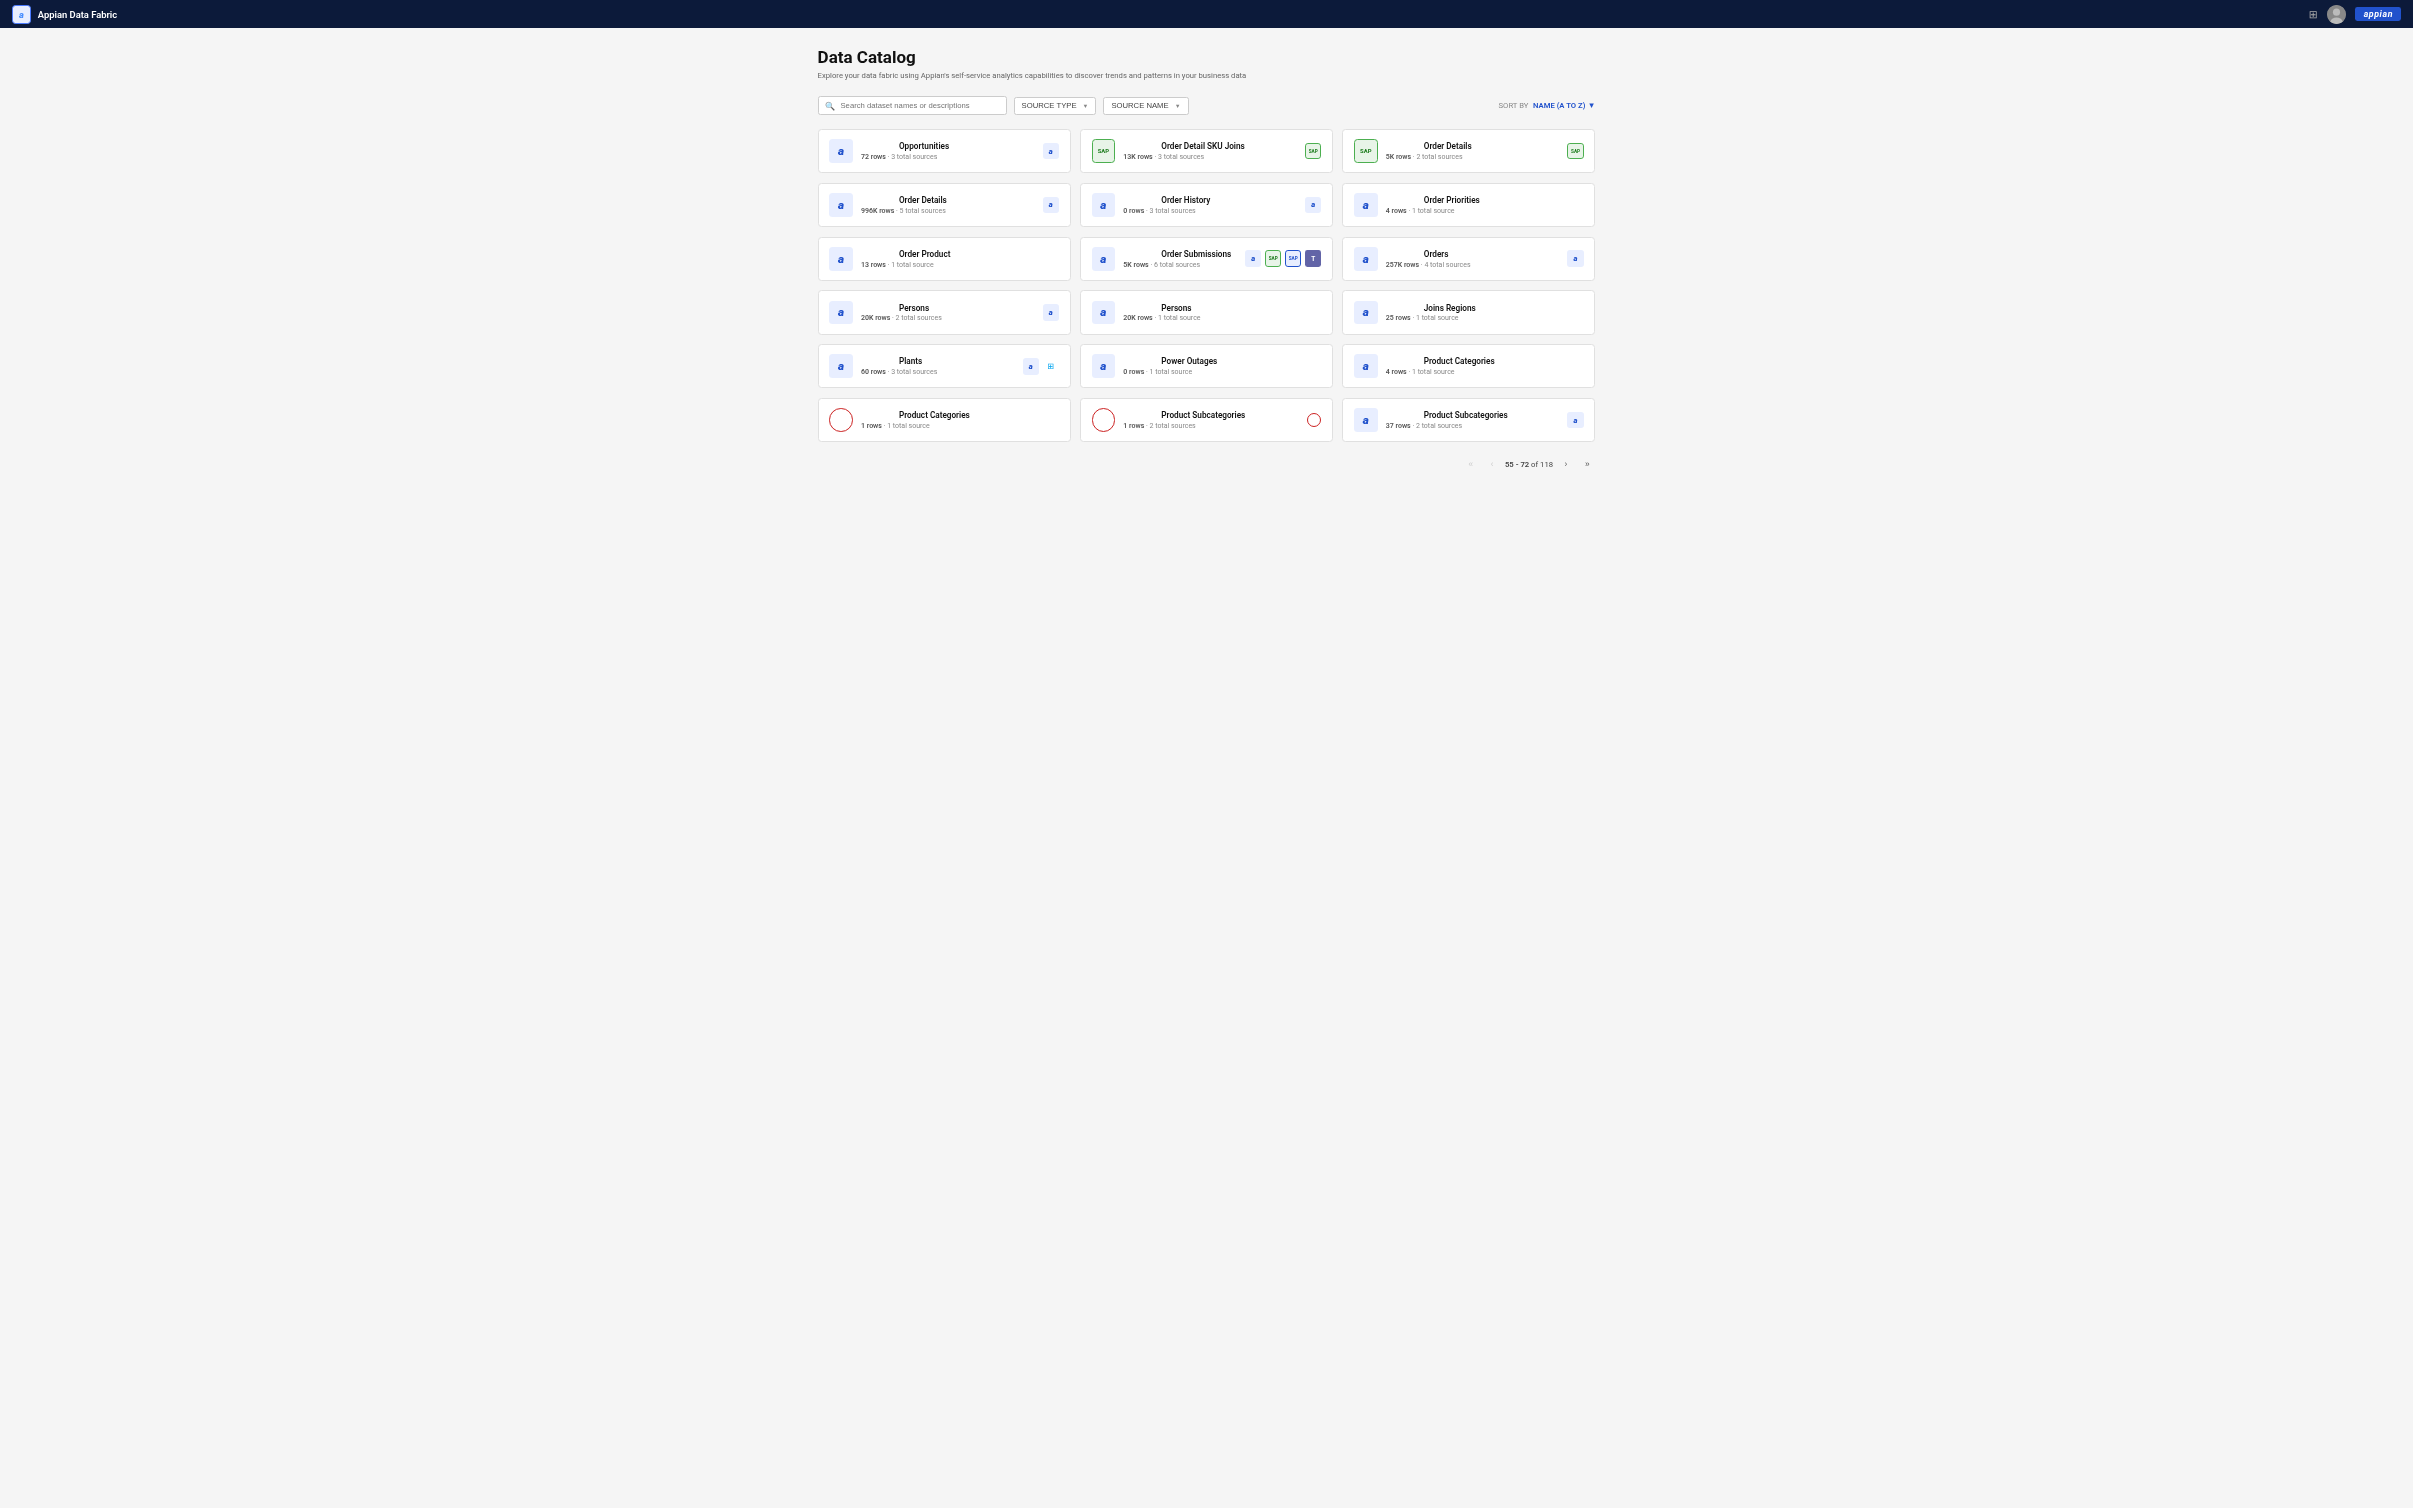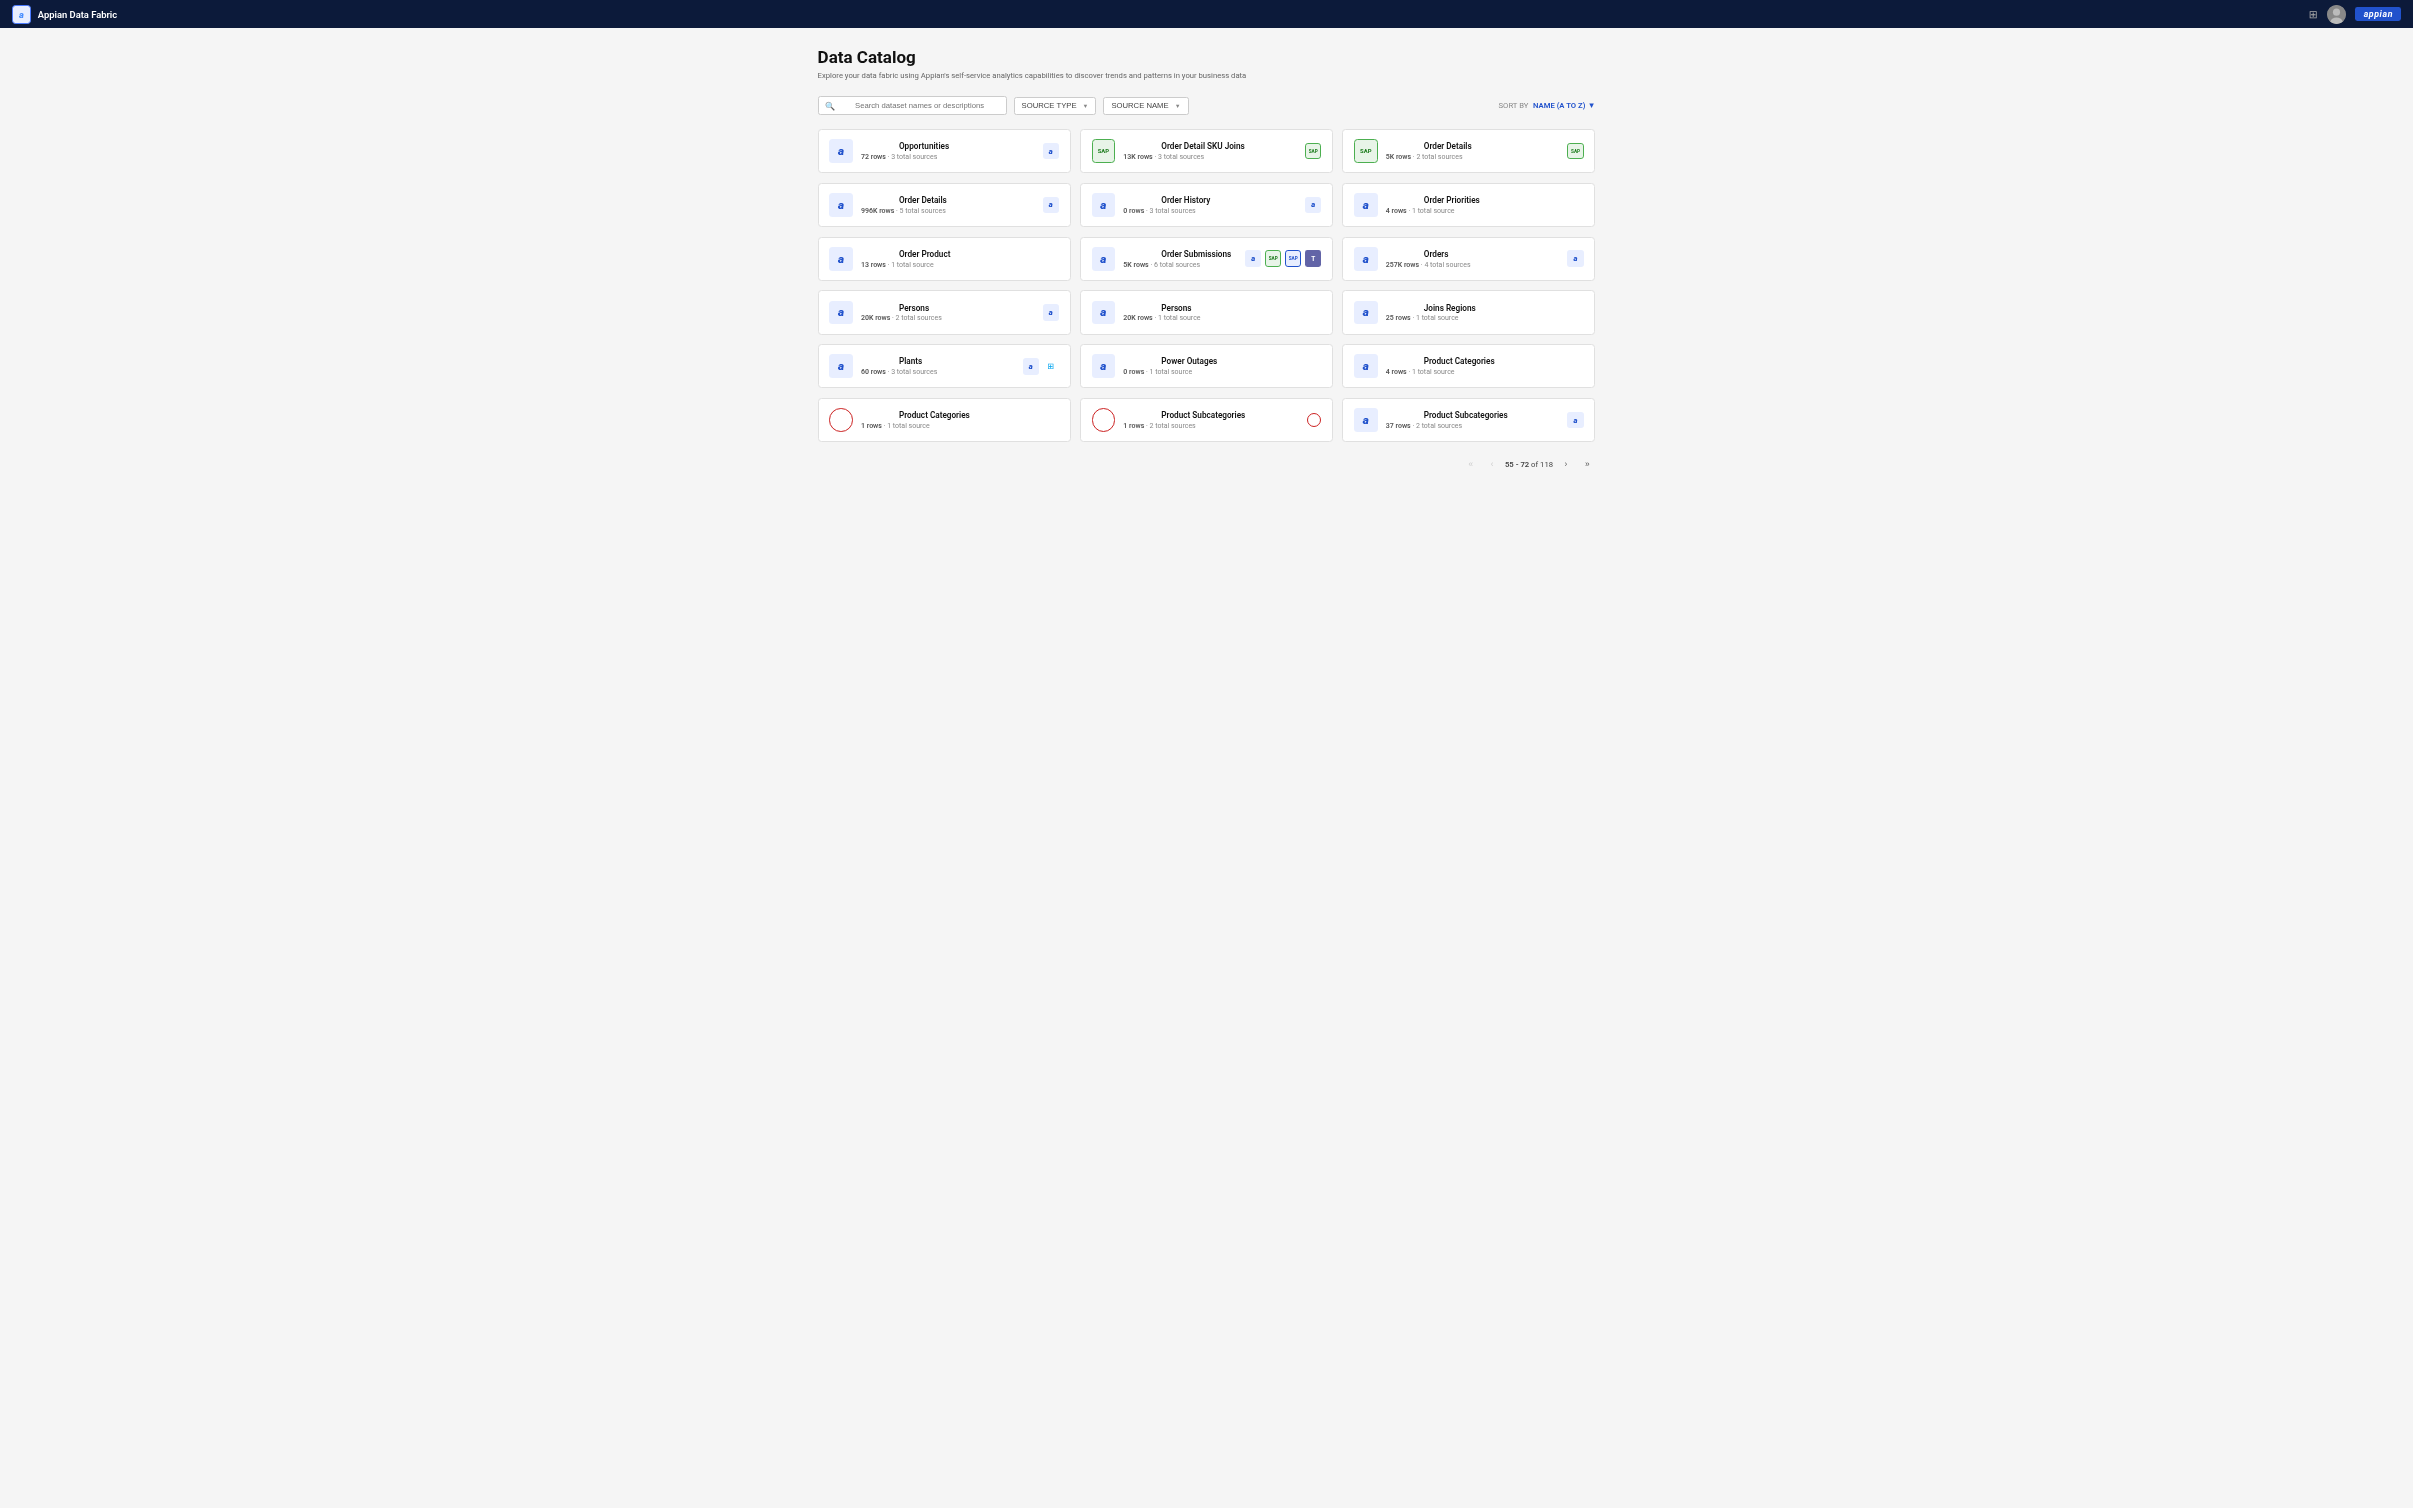--- a/index.html
+++ b/index.html
@@ -52,21 +52,21 @@
     
     .filters { display: flex; align-items: center; gap: 7px; margin-bottom: 14px; }
     .search-box {
       display: flex; align-items: center;
       border: 0.6px solid #ccc; border-radius: 2.4px;
       background: white; padding: 3.5px 7px;
       width: 189px; gap: 4.7px;
     }
     .search-box input {
       border: none; outline: none; font-size: 7.7px; color: #999;
-      width: 100%; background: transparent; text-align: center;
+      width: 100%; background: transparent;
     }
     .search-icon { color: #999; font-size: 8.2px; }
     .filter-btn {
       border: 0.6px solid #ccc; border-radius: 2.4px;
       background: white; padding: 3.5px 7px;
       font-size: 7.7px; color: #444; cursor: pointer;
       display: flex; align-items: center; gap: 6px;
     }
     .filter-btn .chevron { font-size: 5.9px; color: #888; }
     .sort-by { margin-left: auto; display: flex; align-items: center; gap: 4.7px; font-size: 7.7px; color: #888; justify-content: space-between; }

